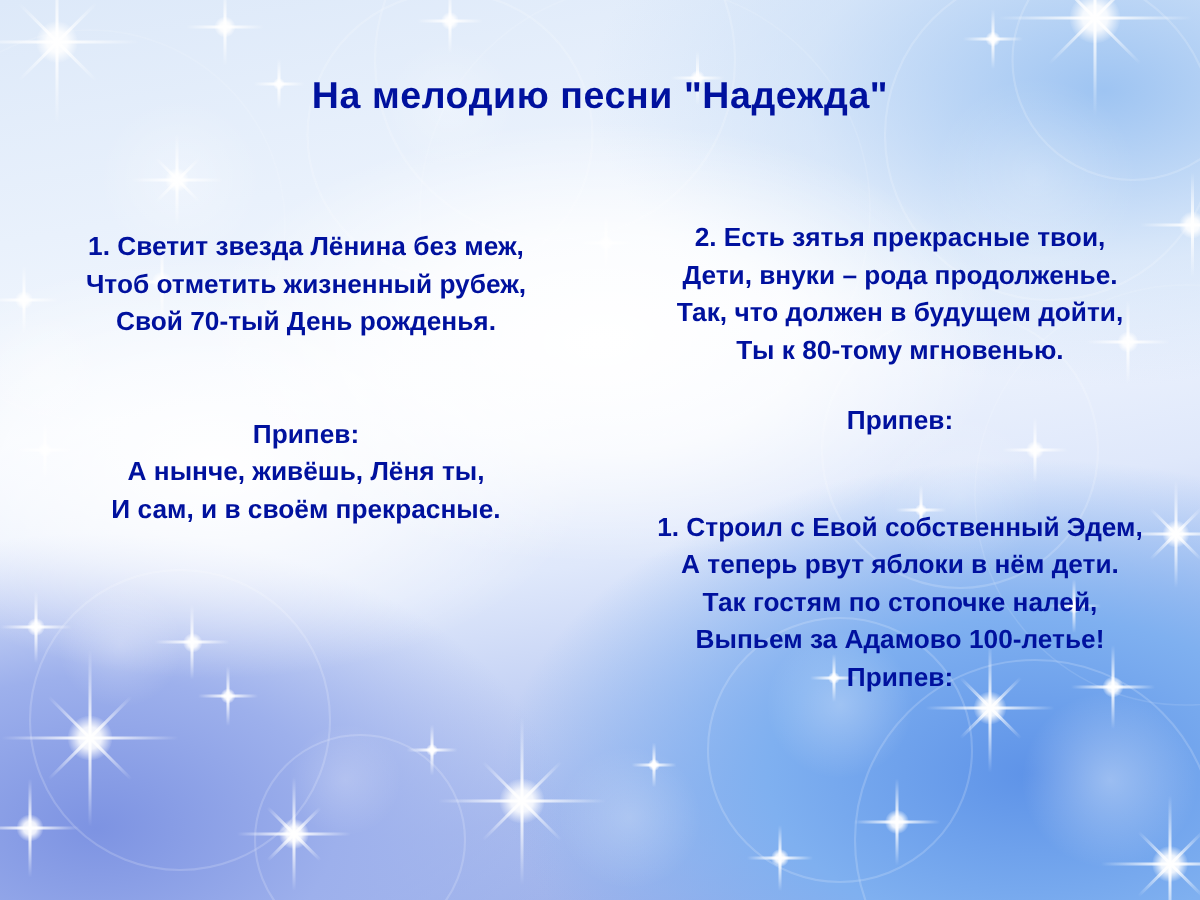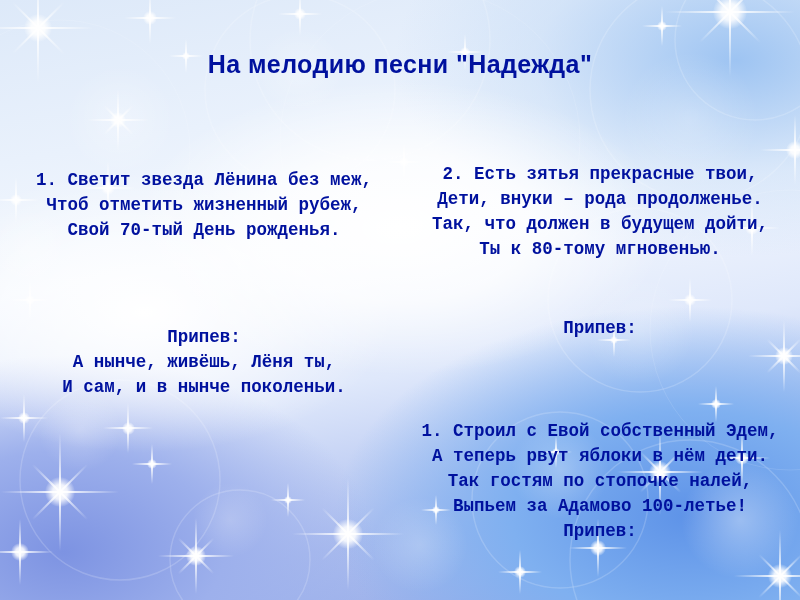--- a/index.html
+++ b/index.html
@@ -123,21 +123,21 @@
     color: #00119e;
     font-weight: bold;
     font-size: 17.5px;
     line-height: 25px;
     text-align: center;
   }
 
   .col-left  { left: 8px;   width: 392px; top: 152px; }
   .col-right { left: 404px; width: 392px; top: 146px; }
 
-  .stanza { margin: 16px; font-family: Liberation Mono, monospace; }
+  .stanza { margin: 0; }
   .stanza .ln { display: block; white-space: nowrap; }
   .stanza .ln.wrap { white-space: normal; }
 
   .gap-1 { height: 50px; }
   .gap-2 { height: 22px; }
   .gap-3 { height: 46px; }
 </style>
 </head>
 <body>
 
@@ -357,21 +357,21 @@
       <span class="ln">1. Светит звезда Лёнина без меж,</span>
       <span class="ln">Чтоб отметить жизненный рубеж,</span>
       <span class="ln">Свой 70-тый День рожденья.</span>
     </div>
 
     <div class="gap-1"></div>
 
     <div class="stanza">
       <span class="ln">Припев:</span>
       <span class="ln">А нынче, живёшь,  Лёня ты,</span>
-      <span class="ln">И сам, и в нынче поколеньи.</span>
+      <span class="ln">И сам, и в своём прекрасные.</span>
     </div>
 
   </div>
 
   <div class="col col-right">
 
     <div class="stanza">
       <span class="ln">2. Есть зятья прекрасные  твои,</span>
       <span class="ln">Дети, внуки – рода продолженье.</span>
       <span class="ln">Так, что должен в будущем дойти,</span>

